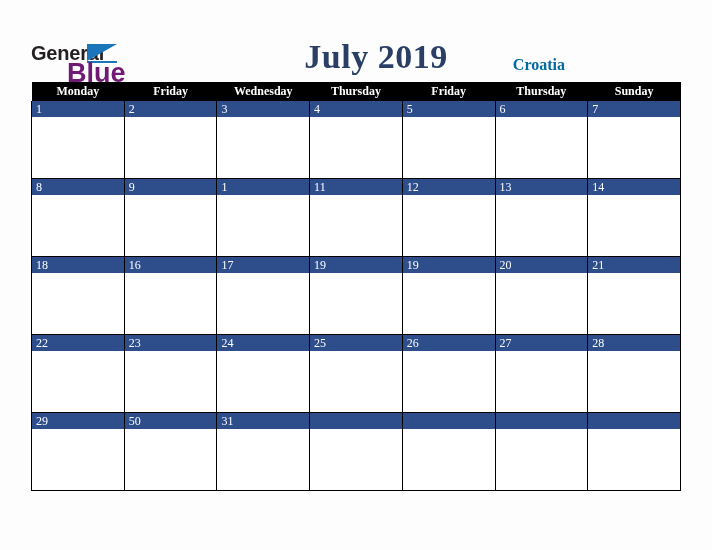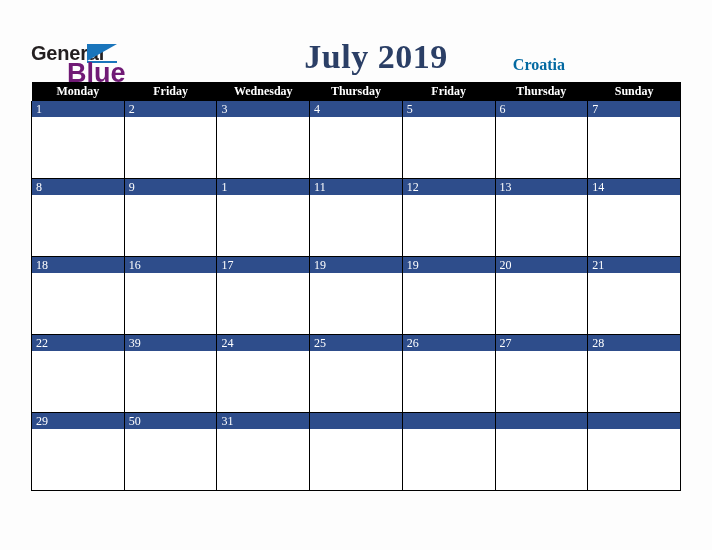--- a/index.html
+++ b/index.html
@@ -321,21 +321,21 @@
       </tr>
       <tr>
         <td>
             <div class="daycell">
               <div class="daybar">22</div>
               <div class="dayspace"></div>
             </div>
           </td>
         <td>
             <div class="daycell">
-              <div class="daybar">39</div>
+              <div class="daybar">23</div>
               <div class="dayspace"></div>
             </div>
           </td>
         <td>
             <div class="daycell">
               <div class="daybar">24</div>
               <div class="dayspace"></div>
             </div>
           </td>
         <td>

